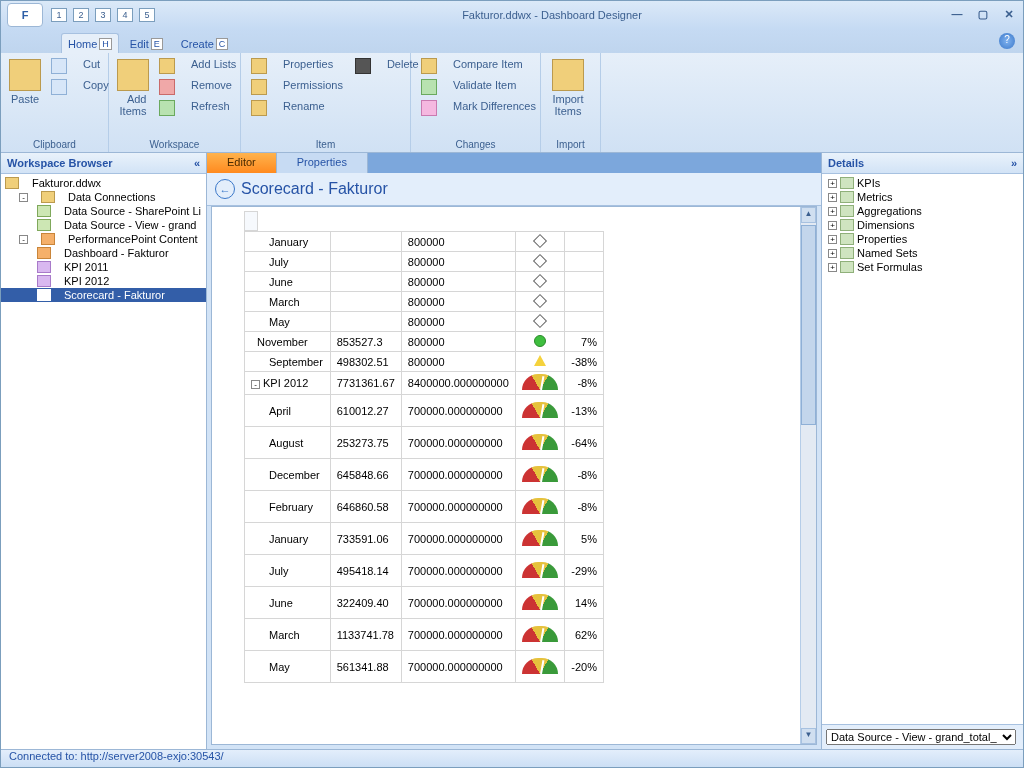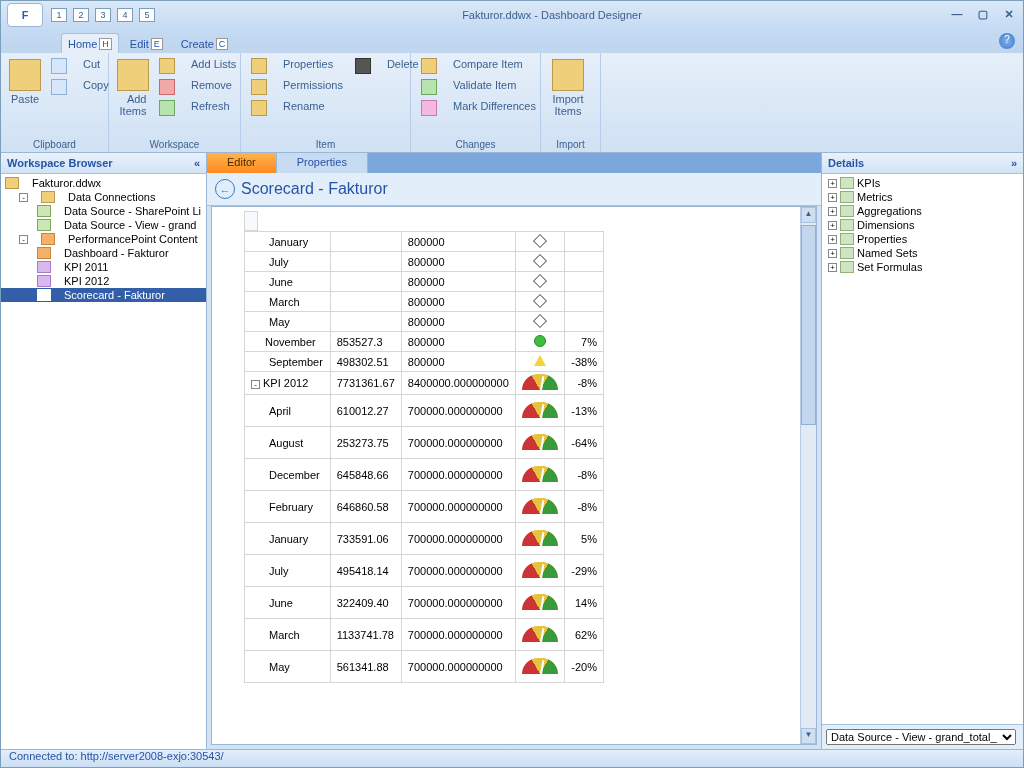--- a/index.html
+++ b/index.html
@@ -304,21 +304,21 @@
                 <td class="pct"></td>
               </tr>
               <tr>
                 <td class="name" style="padding-left:24px">May</td>
                 <td class="val"></td>
                 <td class="tgt">800000</td>
                 <td class="ind"><span class="diamond"></span></td>
                 <td class="pct"></td>
               </tr>
               <tr>
-                <td class="name" style="padding-left:20px">November</td>
+                <td class="name" style="padding-left:12px">November</td>
                 <td class="val">853527.3</td>
                 <td class="tgt">800000</td>
                 <td class="ind"><span class="circ g"></span></td>
                 <td class="pct">7%</td>
               </tr>
               <tr>
                 <td class="name" style="padding-left:24px">September</td>
                 <td class="val">498302.51</td>
                 <td class="tgt">800000</td>
                 <td class="ind"><span class="tri"></span></td>

